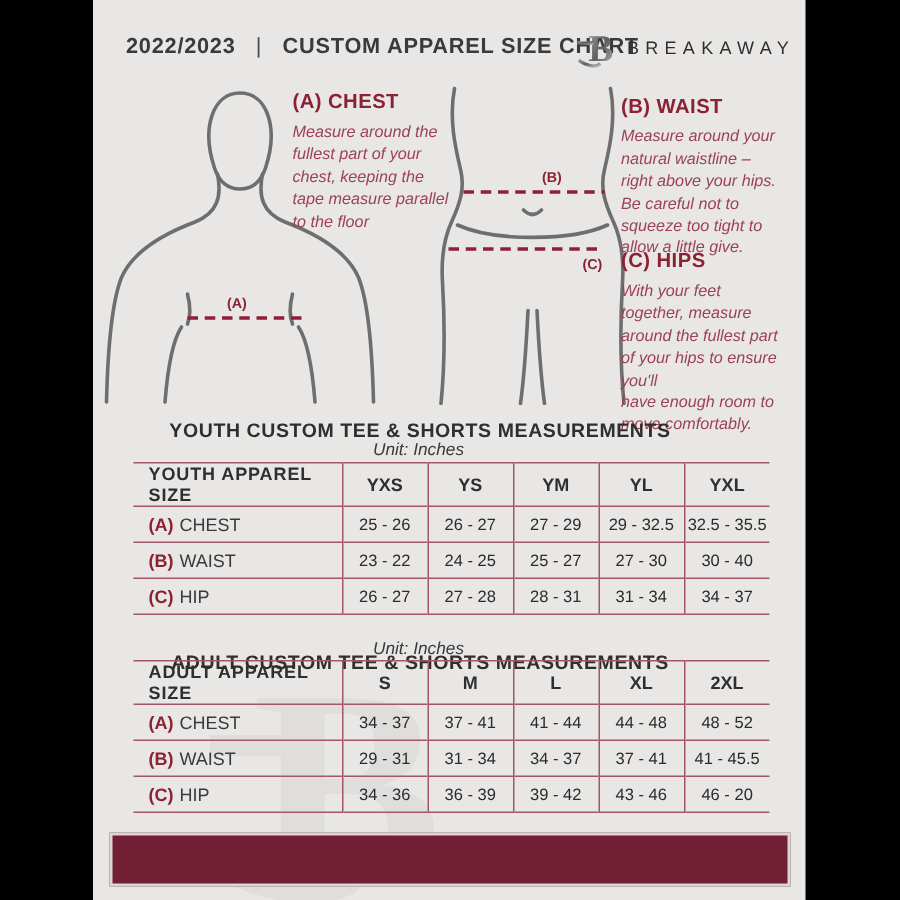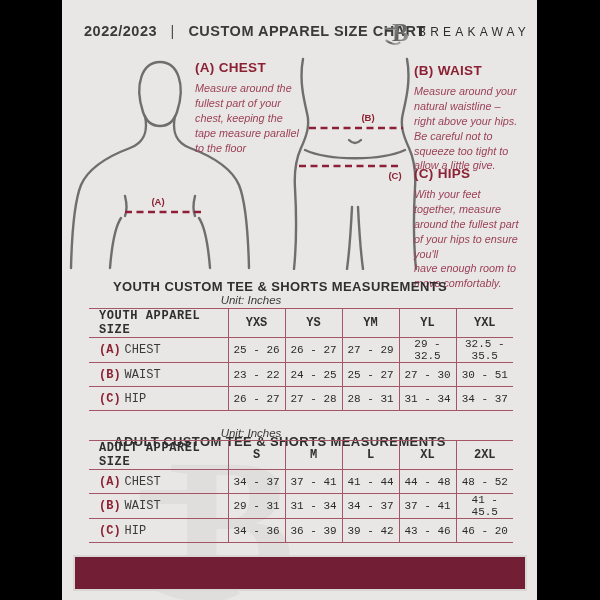--- a/index.html
+++ b/index.html
@@ -20,32 +20,32 @@
   .inst h3{margin:0 0 6px 0;font-size:13.5px;font-weight:800;color:#8B2133;letter-spacing:.3px;}
   .inst p{margin:0;font-size:10.8px;font-style:italic;color:#9C4157;line-height:1.38;white-space:pre-line;}
   .inst-a{left:133px;top:60px;width:120px;}
   .inst-b{left:352px;top:63px;width:122px;}
   .inst-c{left:352px;top:166px;width:128px;}
 
   
   .sec-title{position:absolute;left:0;width:436px;text-align:center;font-size:13px;
              font-weight:800;color:#2F2F2F;letter-spacing:.4px;z-index:2;}
   .sec-unit{position:absolute;left:0;width:378px;text-align:center;font-size:11.5px;
-            font-style:italic;color:#3A3A3A;z-index:2;}
+            font-style:italic;color:#3A3A3A;z-index:2;padding-left:28px;}
   .youth-title{top:279px;} .youth-unit{top:294px;}
   .adult-title{top:412px;margin-top:22px;} .adult-unit{top:427px;}
 
   
   .size-table{position:absolute;left:27px;width:424px;border-collapse:collapse;
               table-layout:fixed;z-index:2;}
   .youth-table{top:308px;} .adult-table{top:440px;}
   .size-table{border-top:1.5px solid #A55666;}
   .size-table tr{border-bottom:1.5px solid #A55666;}
   .size-table td{padding:0;height:23px;text-align:center;vertical-align:middle;
-                 font-size:11px;color:#2B2B2B;font-family:Liberation Mono, monospace;}
+                 font-size:11px;color:#2B2B2B;}
   .size-table td+td{border-left:1.5px solid #A55666;}
   .size-table col.c0{width:139px;}
   .size-table tr.hdr td{height:25px;font-weight:700;font-size:12px;color:#2F2F2F;}
   .size-table td.corner{text-align:left;padding-left:10px;font-weight:400;font-size:11.5px;
                         letter-spacing:.6px;color:#3A3A3A;}
   .size-table td.rowlabel{text-align:left;padding-left:10px;font-size:12px;color:#3A3A3A;}
   .size-table td.rowlabel .key{font-weight:800;color:#8B2133;margin-right:4px;}
 
   
   .watermark{position:absolute;left:78px;top:428px;z-index:0;}
@@ -170,21 +170,21 @@
         <td>27 - 29</td>
         <td>29 - 32.5</td>
         <td>32.5 - 35.5</td>
       </tr>
       <tr>
         <td class="rowlabel"><span class="key">(B)</span><span>WAIST</span></td>
         <td>23 - 22</td>
         <td>24 - 25</td>
         <td>25 - 27</td>
         <td>27 - 30</td>
-        <td>30 - 51</td>
+        <td>30 - 40</td>
       </tr>
       <tr>
         <td class="rowlabel"><span class="key">(C)</span><span>HIP</span></td>
         <td>26 - 27</td>
         <td>27 - 28</td>
         <td>28 - 31</td>
         <td>31 - 34</td>
         <td>34 - 37</td>
       </tr>
     </tbody>

